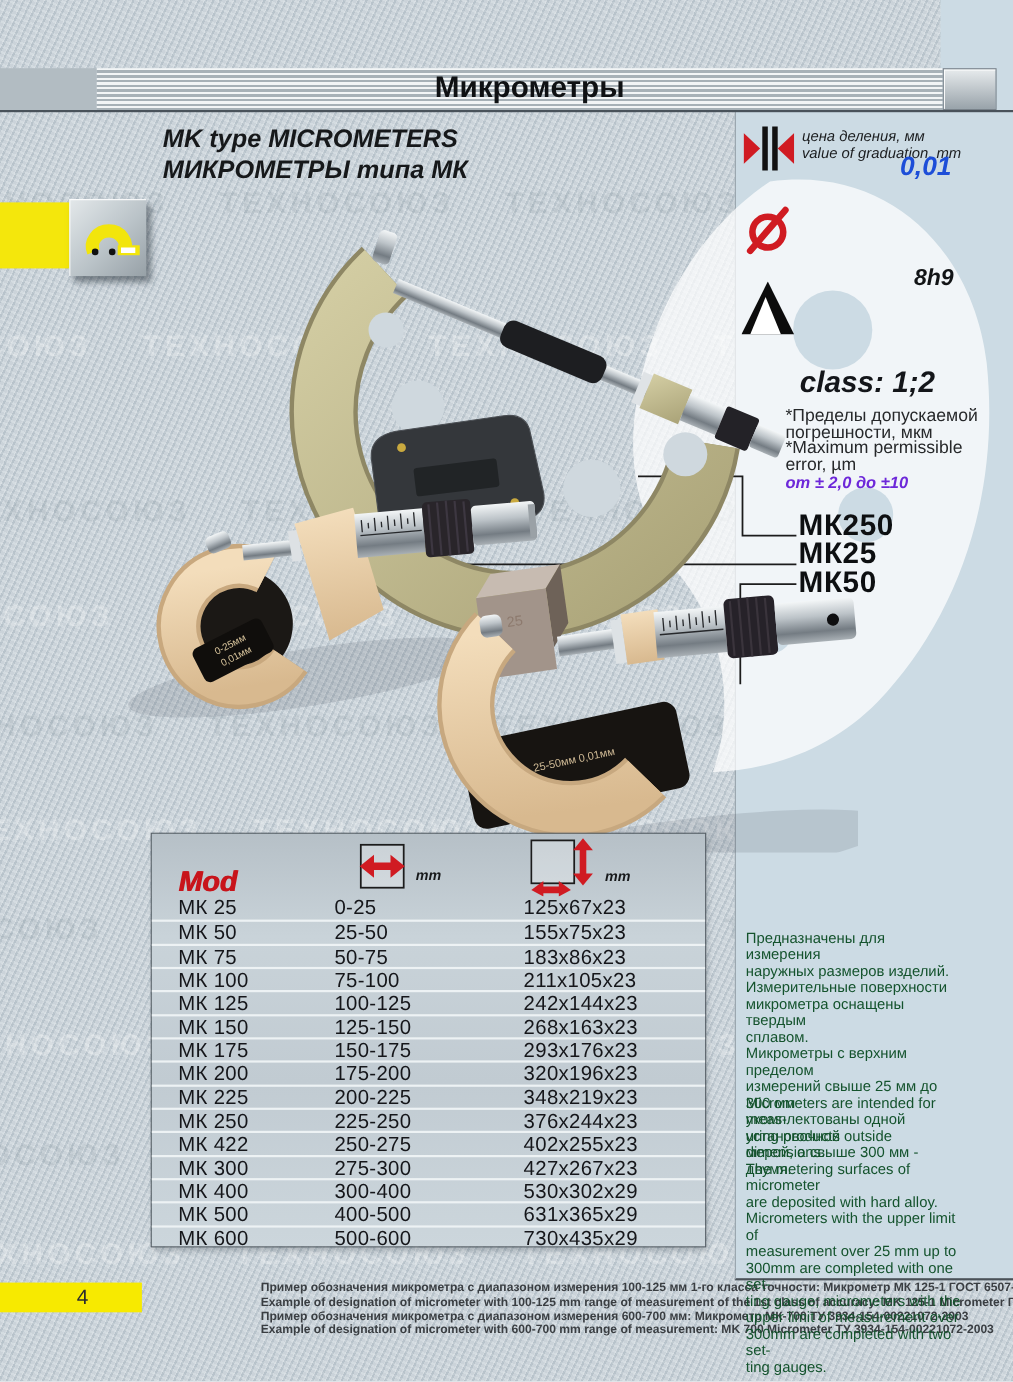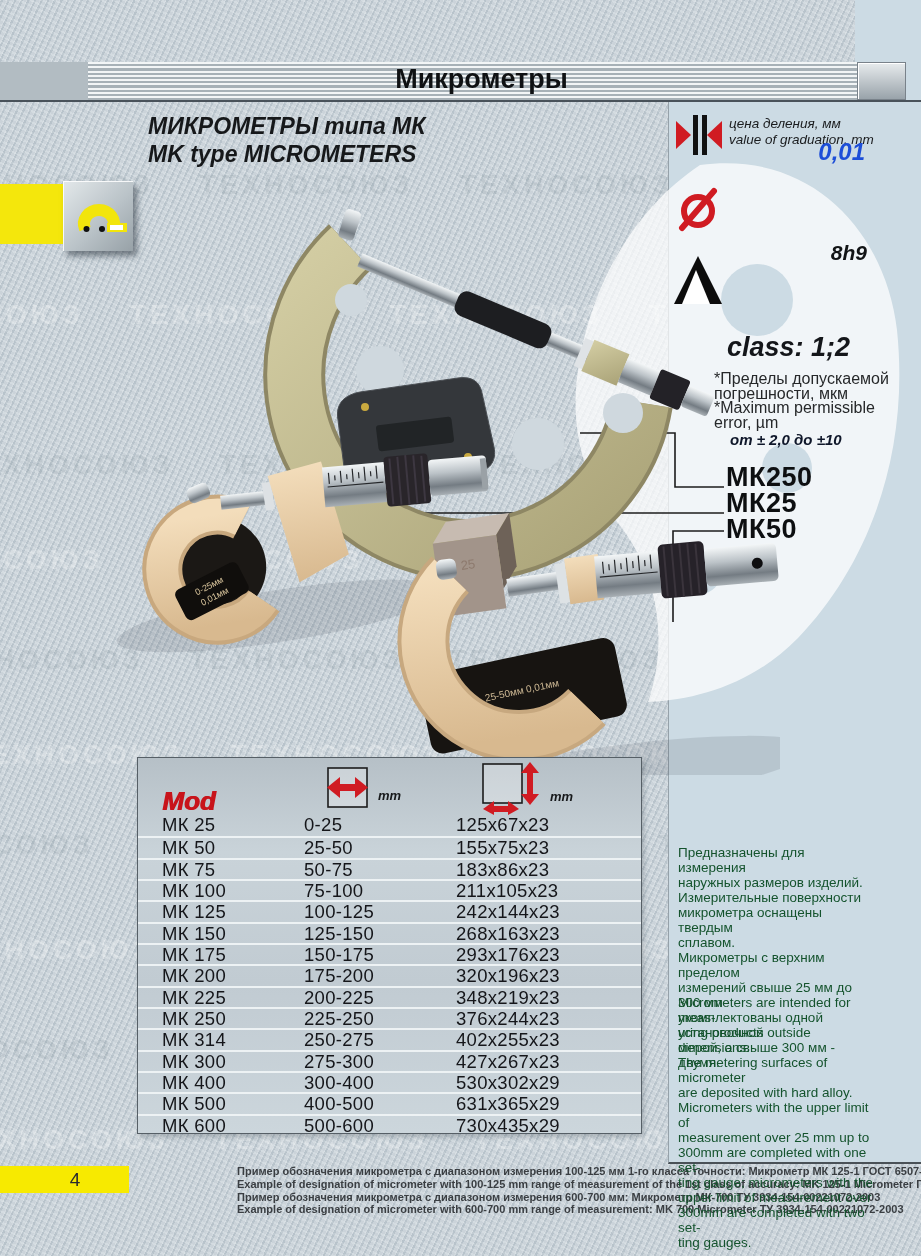--- a/index.html
+++ b/index.html
@@ -55,21 +55,21 @@
                   font-weight:bold; font-style:italic; color:#1d4ed8; z-index:4; }
   .spec-label-2 { left:729px; top:187px; font-size:13px; line-height:14.5px; }
   .spec-value-2 { left:768px; top:241px; width:99px; text-align:right; font-size:21px;
                   font-weight:bold; font-style:italic; color:#121416; z-index:4; }
 
   .class-label { left:727px; top:332px; font-size:27px; font-weight:bold; font-style:italic;
                  color:#14161a; z-index:4; }
   .accuracy-note { left:714px; top:372px; font-size:16px; line-height:14.5px; color:#26282a;
                    white-space:pre-line; z-index:4; }
   .accuracy-range { left:714px; top:431px; font-size:15px; font-weight:bold; font-style:italic;
-                    color:#0f172a; z-index:4;margin-left:16px; }
+                    color:#6d28d9; z-index:4; }
 
   .models { left:726px; top:464px; z-index:4; }
   .models div { font-size:27px; font-weight:bold; line-height:26px; letter-spacing:.5px; color:#0d0f11; }
 
   
   .photo-svg { left:60px; top:185px; z-index:2; }
   .callout-svg { left:0; top:0; z-index:2; pointer-events:none; }
   .blob-svg { left:0; top:0; z-index:1; pointer-events:none; }
 
   
@@ -80,21 +80,21 @@
   .thead { position:absolute; left:0; top:0; right:0; height:57px; }
   .th-mod { position:absolute; left:24px; top:28px; font-size:26px; font-weight:bold; font-style:italic;
             color:#c8141b; text-shadow:1px 0 0 #c8141b; }
   .th-unit { position:absolute; font-size:13px; font-weight:bold; font-style:italic; color:#17191b; }
   .rows { position:absolute; left:0; top:57px; right:0; bottom:0; }
   .row { display:flex; height:21.33px; box-sizing:border-box; line-height:19.5px;
          font-size:18.5px; letter-spacing:.3px; color:#15161a; }
   .row + .row { border-top:2px solid #edf2f4; }
   .c-model { width:166px; padding-left:24px; box-sizing:border-box; }
   .c-range { width:152px; }
-  .c-dim { flex:1; }
+  .c-dim { flex:1;margin-left:20px; }
 
   .desc { left:678px; width:196px; font-size:13.5px; line-height:15px; color:#14532d;
           white-space:pre-line; z-index:4; }
   .desc-ru { top:845px; }
   .desc-en { top:995px; }
 
   
   .page-num-box { left:0; top:1166px; width:129px; height:27px; background:#f7ea00; z-index:3; }
   .page-num { position:absolute; left:55px; top:3px; width:40px; text-align:center;
               font-size:19px; color:#2a2c2e; }
@@ -128,22 +128,22 @@
     <circle cx="700" cy="573" r="21" fill="#ccdbe4"></circle>
   </svg>
 
   <div class="abs banner-solid"></div>
   <div class="abs banner-stripes"></div>
   <div class="abs banner-end"></div>
   <div class="abs banner-title">Микрометры</div>
   <div class="abs banner-underline"></div>
 
   <div class="abs doc-title">
+    <div>MK type MICROMETERS</div>
     <div>МИКРОМЕТРЫ типа МК</div>
-    <div>MK type MICROMETERS</div>
   </div>
 
   <div class="abs logo-band"></div>
   <div class="abs logo-box">
     <svg width="70" height="70" viewBox="0 0 70 70">
       <path d="M 22,48 A 15,14 0 1 1 50,48" fill="none" stroke="#f2e50c" stroke-width="12"></path>
       <rect x="44" y="42" width="20" height="9" fill="#f2e50c"></rect>
       <rect x="47" y="44" width="13" height="5" fill="#ffffff"></rect>
       <circle cx="23.5" cy="48" r="3" fill="#111"></circle>
       <circle cx="39" cy="48" r="3" fill="#111"></circle>
@@ -370,21 +370,21 @@
       <div class="c-dim">348x219x23</div>
     </div>
 
     <div class="row">
       <div class="c-model">МК 250</div>
       <div class="c-range">225-250</div>
       <div class="c-dim">376x244x23</div>
     </div>
 
     <div class="row">
-      <div class="c-model">МК 314</div>
+      <div class="c-model">МК 422</div>
       <div class="c-range">250-275</div>
       <div class="c-dim">402x255x23</div>
     </div>
 
     <div class="row">
       <div class="c-model">МК 300</div>
       <div class="c-range">275-300</div>
       <div class="c-dim">427x267x23</div>
     </div>
 

